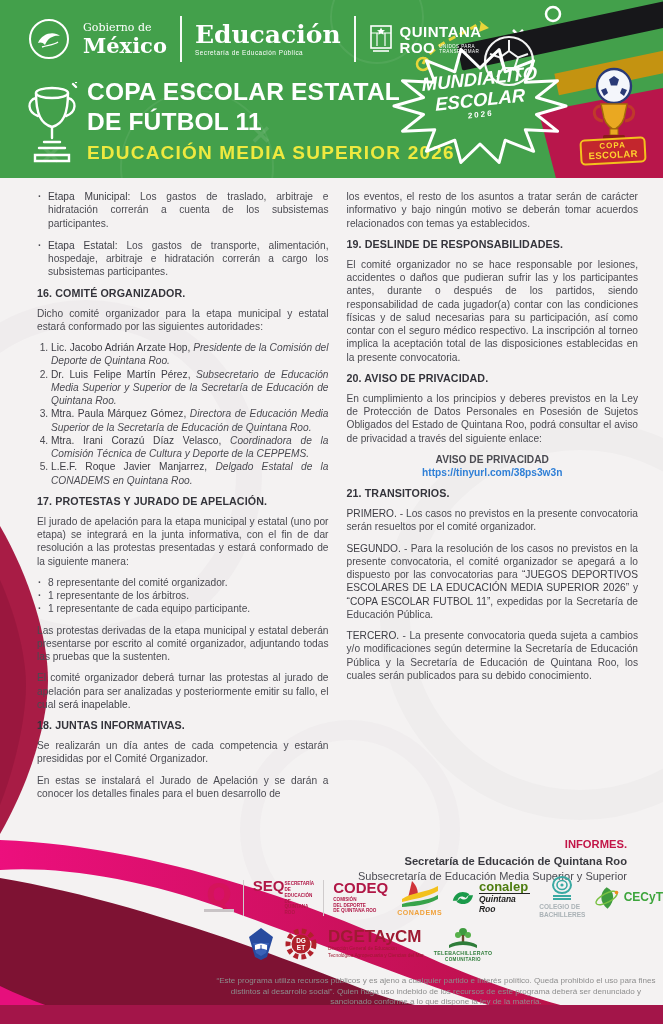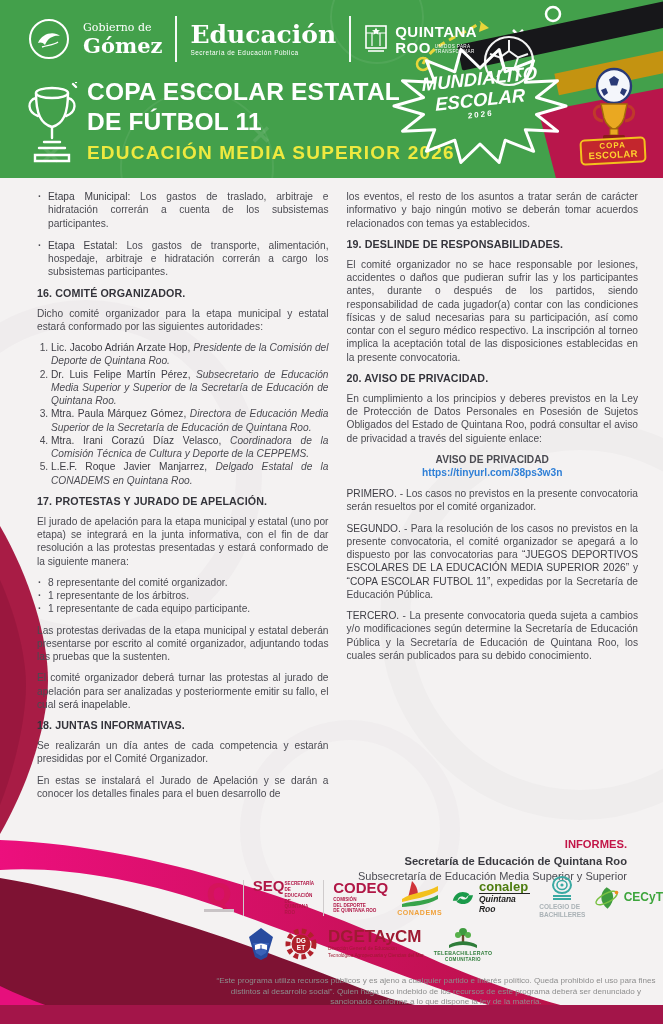--- a/index.html
+++ b/index.html
@@ -134,21 +134,21 @@
     <div class="crimson-corner"></div>
 
     <div class="gov-row">
       <svg class="eagle" viewBox="0 0 42 42">
         <circle cx="21" cy="21" r="19" fill="none" stroke="#fff" stroke-width="2"></circle>
         <path d="M10,25 C14,15 26,13 32,18 C27,17 20,19 17,27 C15,24 12,24 10,25 Z" fill="#fff"></path>
         <path d="M14,29 C20,27 26,27 30,24" stroke="#fff" stroke-width="1.4" fill="none"></path>
       </svg>
       <div class="gov-text">
         <span class="g1">Gobierno de</span>
-        <span class="g2">Gómez</span>
+        <span class="g2">México</span>
       </div>
       <div class="vdiv"></div>
       <div class="sep-text">
         <span class="s1">Educación</span>
         <span class="s2">Secretaría de Educación Pública</span>
       </div>
       <div class="vdiv"></div>
       <div class="qroo">
         <svg width="24" height="30" viewBox="0 0 24 30">
           <rect x="2" y="2" width="20" height="22" fill="none" stroke="#fff" stroke-width="1.6"></rect>
@@ -272,20 +272,21 @@
         <p><span>En estas se instalará el Jurado de Apelación y se darán a conocer los detalles finales para el buen desarrollo de</span></p>
       </section>
     <section class="col" id="col-right">
         <p><span>los eventos, el resto de los asuntos a tratar serán de carácter informativo y bajo ningún motivo se deberán tomar acuerdos relacionados con temas ya establecidos.</span></p>
         <h3>19. DESLINDE DE RESPONSABILIDADES.</h3>
         <p><span>El comité organizador no se hace responsable por lesiones, accidentes o daños que pudieran sufrir las y los participantes antes, durante o después de los partidos, siendo responsabilidad de cada jugador(a) contar con las condiciones físicas y de salud necesarias para su participación, así como contar con el seguro médico respectivo. La inscripción al torneo implica la aceptación total de las disposiciones establecidas en la presente convocatoria.</span></p>
         <h3>20. AVISO DE PRIVACIDAD.</h3>
         <p><span>En cumplimiento a los principios y deberes previstos en la Ley de Protección de Datos Personales en Posesión de Sujetos Obligados del Estado de Quintana Roo, podrá consultar el aviso de privacidad a través del siguiente enlace:</span></p>
         <p class="privacy-title">AVISO DE PRIVACIDAD</p>
         <a class="privacy-link" href="#">https://tinyurl.com/38ps3w3n</a>
+        <h3>21. TRANSITORIOS.</h3>
         <p><b>PRIMERO.</b><span> - Los casos no previstos en la presente convocatoria serán resueltos por el comité organizador.</span></p>
         <p><b>SEGUNDO.</b><span> - Para la resolución de los casos no previstos en la presente convocatoria, el comité organizador se apegará a lo dispuesto por las convocatorias para </span><b>“JUEGOS DEPORTIVOS ESCOLARES DE LA EDUCACIÓN MEDIA SUPERIOR 2026”</b><span> y </span><b>“COPA ESCOLAR FUTBOL 11”</b><span>, expedidas por la Secretaría de Educación Pública.</span></p>
         <p><b>TERCERO.</b><span> - La presente convocatoria queda sujeta a cambios y/o modificaciones según determine la Secretaría de Educación Pública y la Secretaría de Educación de Quintana Roo, los cuales serán publicados para su debido conocimiento.</span></p>
       </section>
   </main>
 
   <div class="informes">
     <span class="it">INFORMES.</span>
     <span class="i1">Secretaría de Educación de Quintana Roo</span>
     <span class="i2">Subsecretaría de Educación Media Superior y Superior</span>

